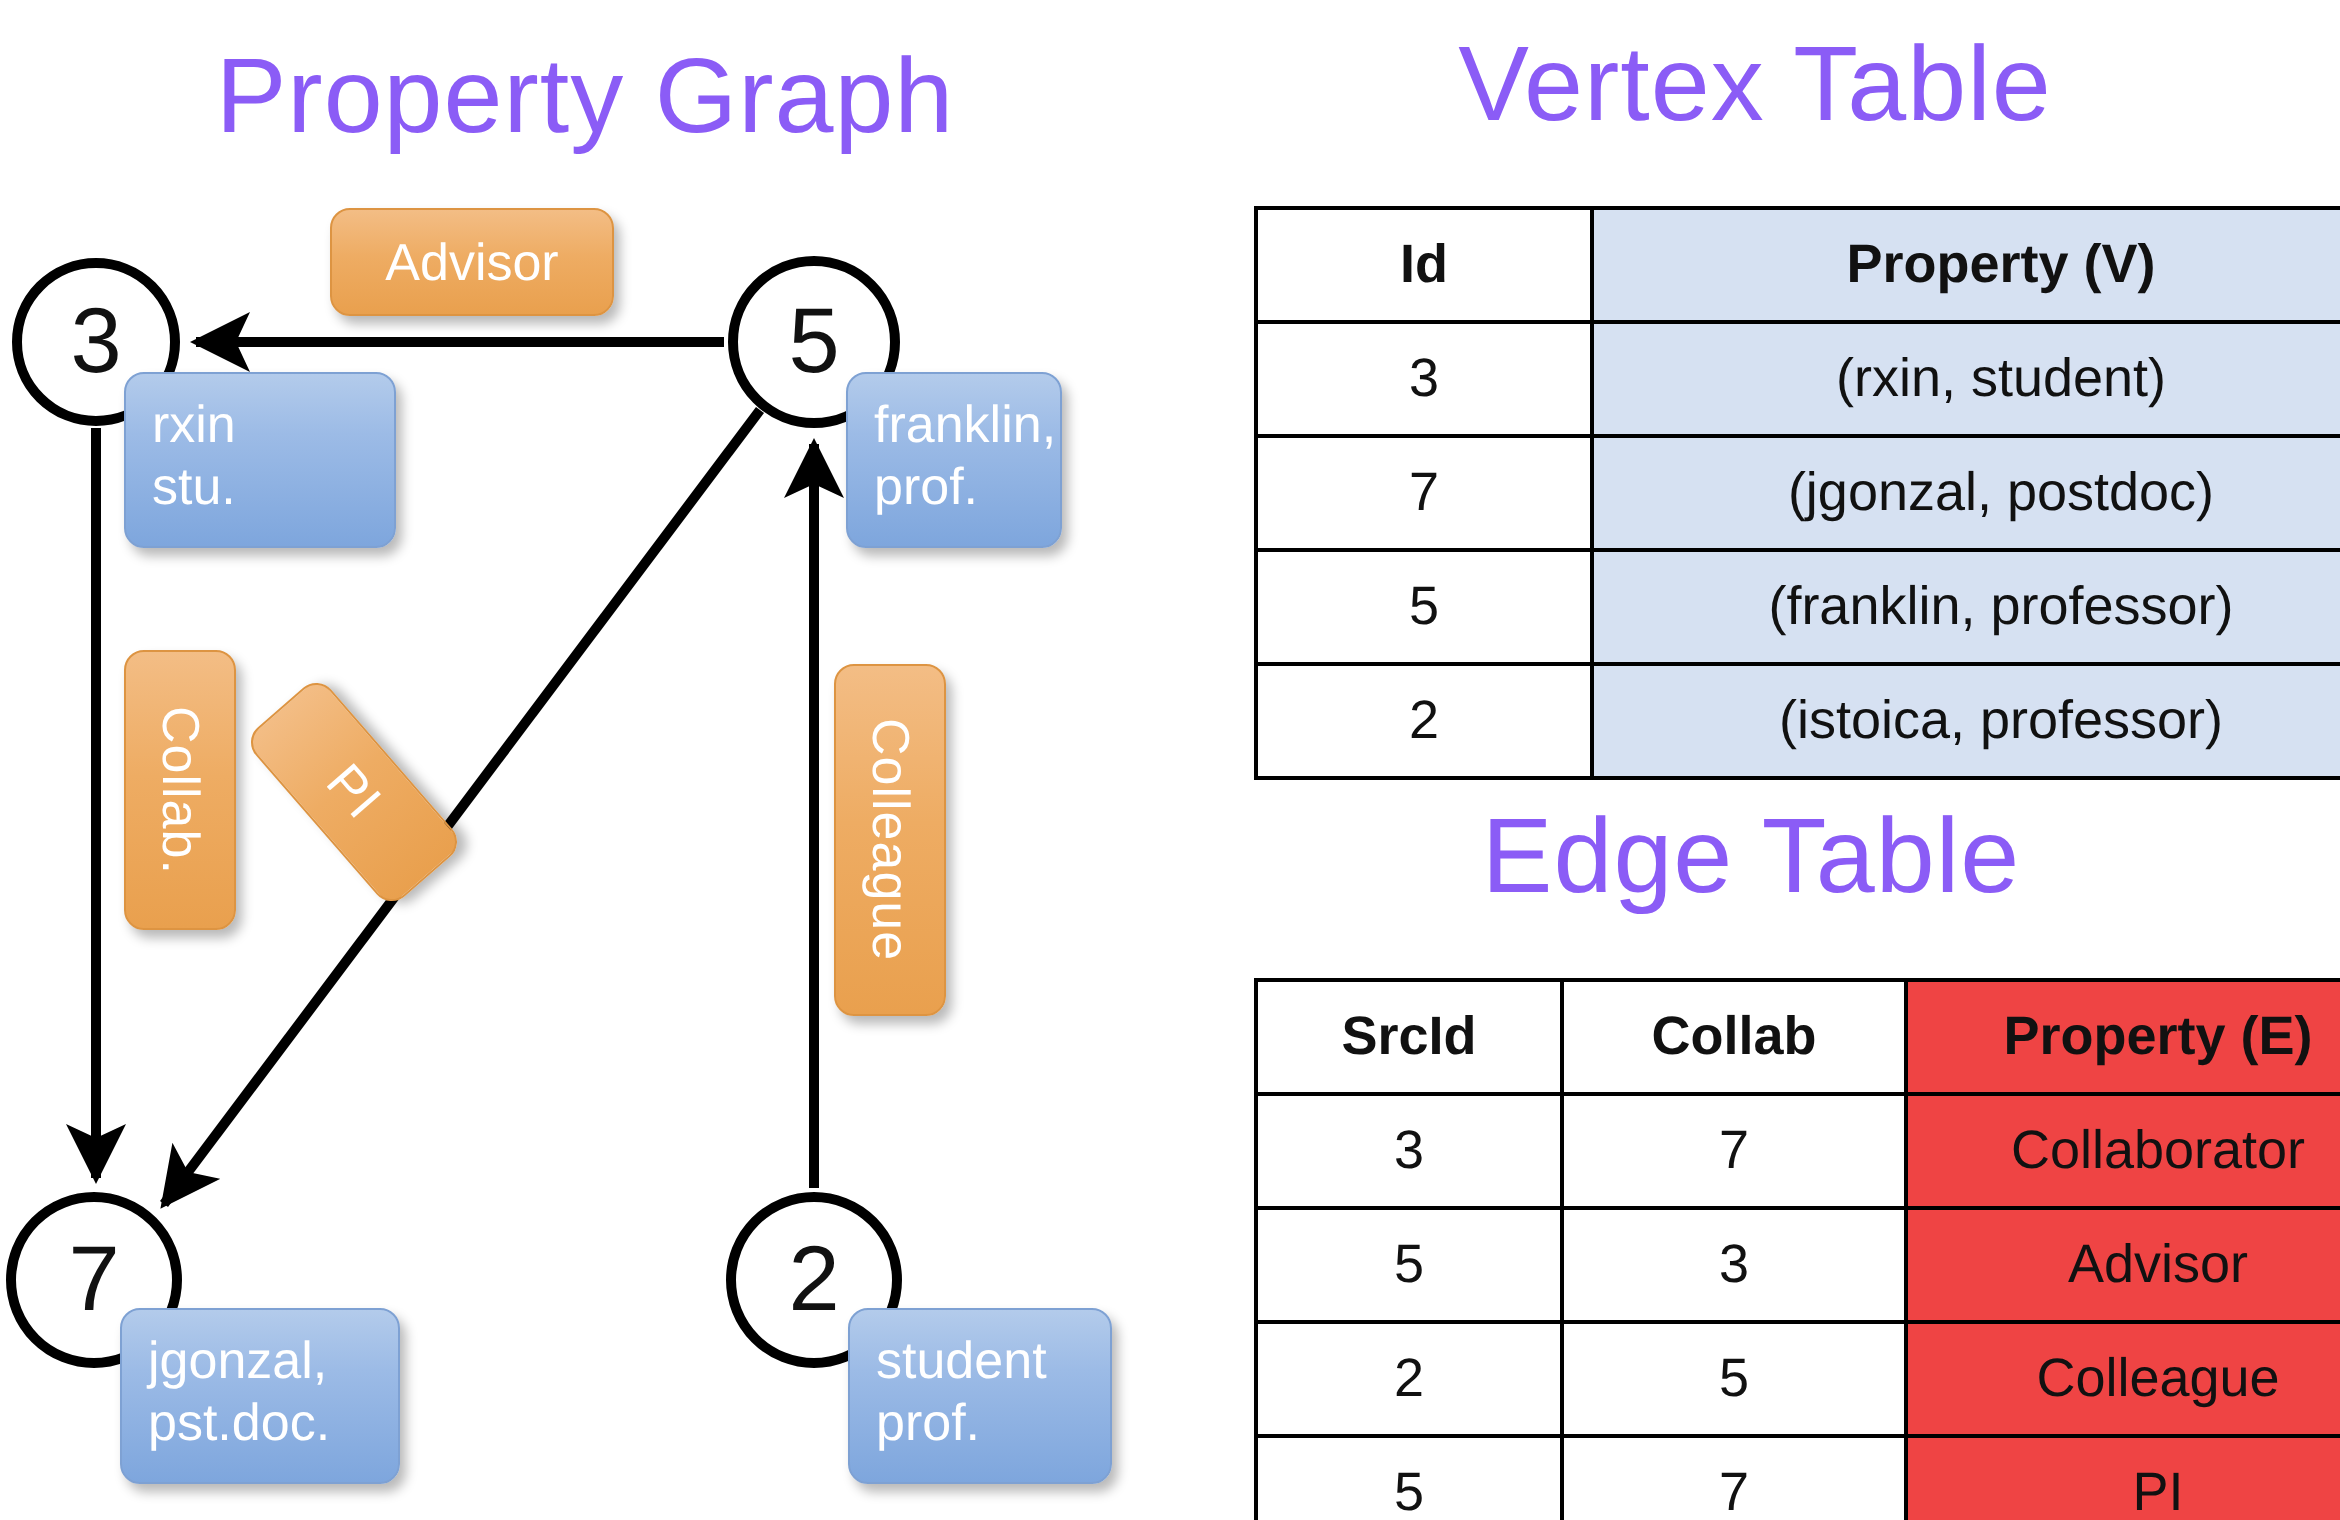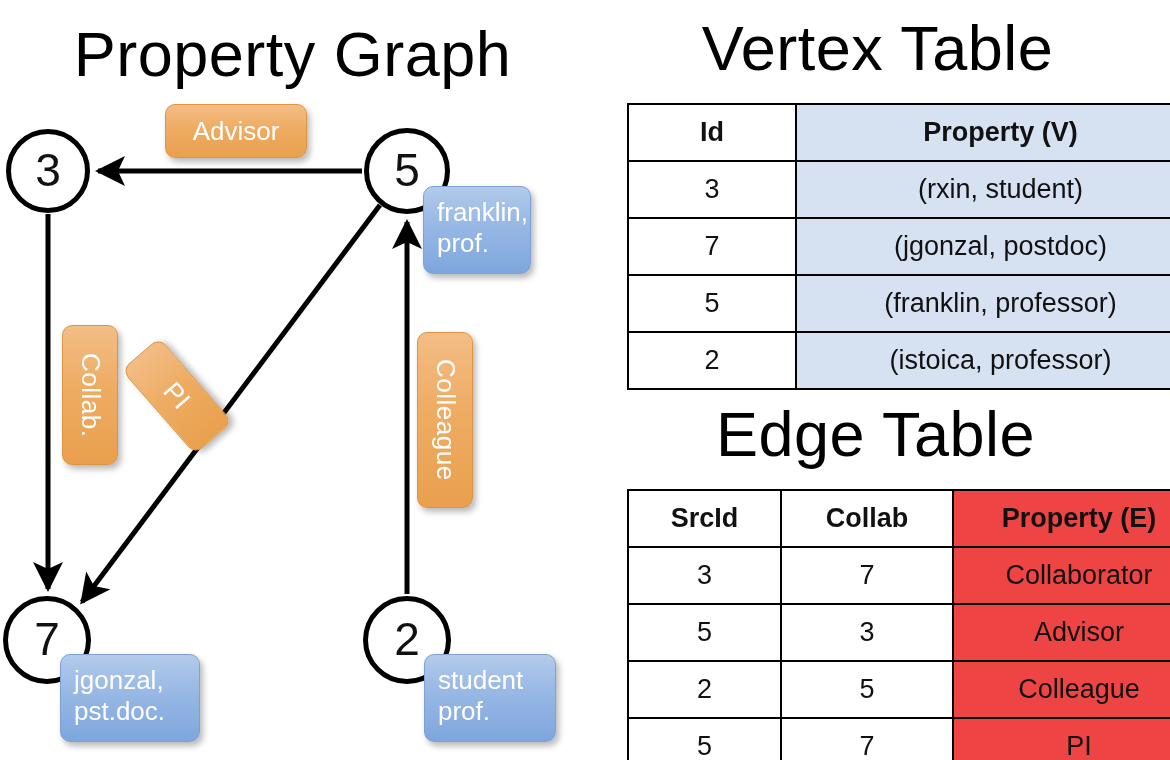--- a/index.html
+++ b/index.html
@@ -8,23 +8,23 @@
     font-family:"Liberation Sans", sans-serif;
     color:#000;overflow:hidden;position:relative;
   }
   #stage{position:relative;width:1170px;height:760px;}
 
   
   .big-title{
     position:absolute;
     font-family:"Liberation Sans", sans-serif;
     font-weight:300;
-    font-size:63px;
+    font-size:53px;
     letter-spacing:0.5px;
-    color:#000000;
+    color:#8b5cf6;
     white-space:nowrap;
     text-align:center;
   }
   #title-property-graph{left:0;top:18px;width:585px;}
   #title-vertex-table{left:585px;top:12px;width:585px;}
   #title-edge-table{left:583px;top:398px;width:585px;}
 
   
   #graph-svg{position:absolute;left:0;top:0;width:585px;height:760px;}
 
@@ -154,20 +154,24 @@
   <div class="node" id="node-5">
     <span>5</span>
   </div>
   <div class="node" id="node-7">
     <span>7</span>
   </div>
   <div class="node" id="node-2">
     <span>2</span>
   </div>
 
+  <div class="vbox" id="vbox-rxin">
+    <div>rxin</div>
+    <div>stu.</div>
+  </div>
   <div class="vbox" id="vbox-franklin">
     <div>franklin,</div>
     <div>prof.</div>
   </div>
   <div class="vbox" id="vbox-jgonzal">
     <div>jgonzal,</div>
     <div>pst.doc.</div>
   </div>
   <div class="vbox" id="vbox-istoica">
     <div>student</div>

